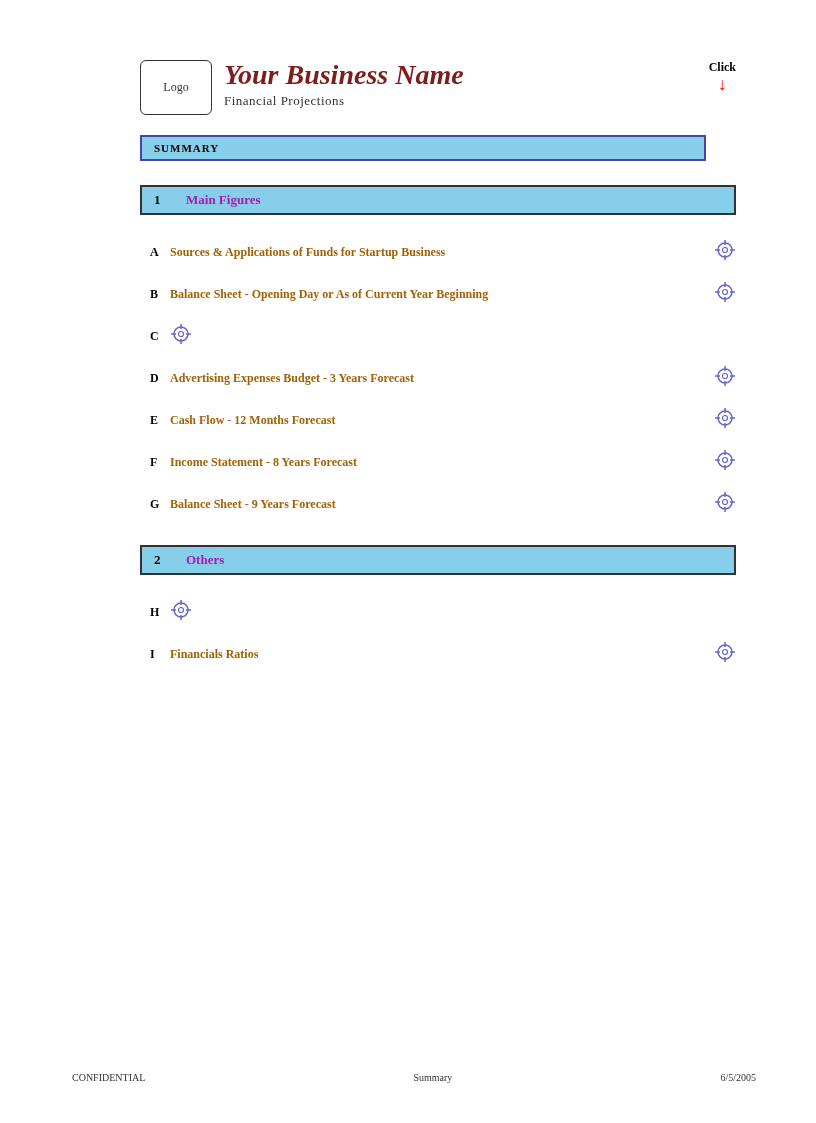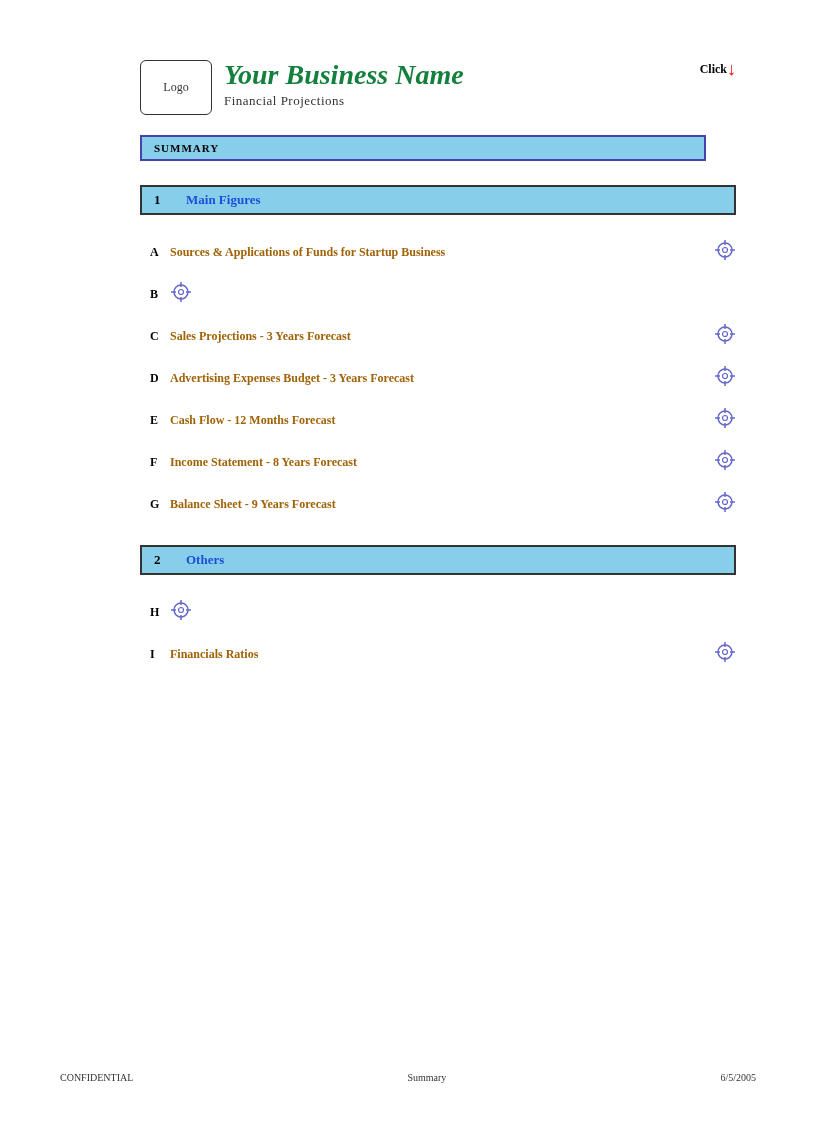--- a/index.html
+++ b/index.html
@@ -39,34 +39,34 @@
 
     .business-info {
       flex: 1;
     }
 
     .business-name {
       font-family: 'Times New Roman', serif;
       font-size: 28px;
       font-style: italic;
       font-weight: bold;
-      color: #15803d;
+      color: #7f1d1d;
       line-height: 1.1;
     }
 
     .subtitle {
       font-size: 13px;
       color: #333;
       margin-top: 2px;
       letter-spacing: 0.5px;
     }
 
     .header-right {
       display: flex;
-      flex-direction: row;
+      flex-direction: column;
       align-items: center;
       margin-left: auto;
       font-family: Liberation Serif, serif;
     }
 
     
     .summary-bar {
       background: #87CEEB;
       border: 2px solid #4444aa;
       padding: 5px 12px;
@@ -102,21 +102,21 @@
     .section-number {
       font-size: 13px;
       font-weight: bold;
       color: #000;
       min-width: 16px;
     }
 
     .section-title {
       font-size: 13px;
       font-weight: bold;
-      color: #1d4ed8;
+      color: #a21caf;
     }
 
     
     .toc-list {
       margin-bottom: 20px;
     }
 
     .toc-item {
       display: flex;
       align-items: center;
@@ -142,21 +142,21 @@
 
     
     .crosshair-icon {
       display: inline-block;
     }
 
     
     .footer {
       position: absolute;
       bottom: 40px;
-      left: 0;
+      left: 12px;
       right: 0;
       display: flex;
       justify-content: space-between;
       padding: 0 60px;
       font-size: 10px;
       color: #333;
     }
   </style>
 </head>
 <body>
@@ -197,32 +197,32 @@
       <circle cx="11" cy="11" r="7" fill="none" stroke="#6666cc" stroke-width="1.5"></circle>
       <circle cx="11" cy="11" r="2.5" fill="none" stroke="#6666cc" stroke-width="1.2"></circle>
       <line x1="11" y1="1" x2="11" y2="6" stroke="#6666cc" stroke-width="1.5"></line>
       <line x1="11" y1="16" x2="11" y2="21" stroke="#6666cc" stroke-width="1.5"></line>
       <line x1="1" y1="11" x2="6" y2="11" stroke="#6666cc" stroke-width="1.5"></line>
       <line x1="16" y1="11" x2="21" y2="11" stroke="#6666cc" stroke-width="1.5"></line>
     </svg></span>
       </div>
         <div class="toc-item">
         <span class="toc-letter">B</span>
+        <span class="toc-text">Balance Sheet - Opening Day or As of Current Year Beginning</span>
         <span class="crosshair-icon"><svg width="22" height="22" viewBox="0 0 22 22" xmlns="http://www.w3.org/2000/svg">
       <circle cx="11" cy="11" r="7" fill="none" stroke="#6666cc" stroke-width="1.5"></circle>
       <circle cx="11" cy="11" r="2.5" fill="none" stroke="#6666cc" stroke-width="1.2"></circle>
       <line x1="11" y1="1" x2="11" y2="6" stroke="#6666cc" stroke-width="1.5"></line>
       <line x1="11" y1="16" x2="11" y2="21" stroke="#6666cc" stroke-width="1.5"></line>
       <line x1="1" y1="11" x2="6" y2="11" stroke="#6666cc" stroke-width="1.5"></line>
       <line x1="16" y1="11" x2="21" y2="11" stroke="#6666cc" stroke-width="1.5"></line>
     </svg></span>
       </div>
         <div class="toc-item">
         <span class="toc-letter">C</span>
-        <span class="toc-text">Sales Projections - 3 Years Forecast</span>
         <span class="crosshair-icon"><svg width="22" height="22" viewBox="0 0 22 22" xmlns="http://www.w3.org/2000/svg">
       <circle cx="11" cy="11" r="7" fill="none" stroke="#6666cc" stroke-width="1.5"></circle>
       <circle cx="11" cy="11" r="2.5" fill="none" stroke="#6666cc" stroke-width="1.2"></circle>
       <line x1="11" y1="1" x2="11" y2="6" stroke="#6666cc" stroke-width="1.5"></line>
       <line x1="11" y1="16" x2="11" y2="21" stroke="#6666cc" stroke-width="1.5"></line>
       <line x1="1" y1="11" x2="6" y2="11" stroke="#6666cc" stroke-width="1.5"></line>
       <line x1="16" y1="11" x2="21" y2="11" stroke="#6666cc" stroke-width="1.5"></line>
     </svg></span>
       </div>
         <div class="toc-item">

